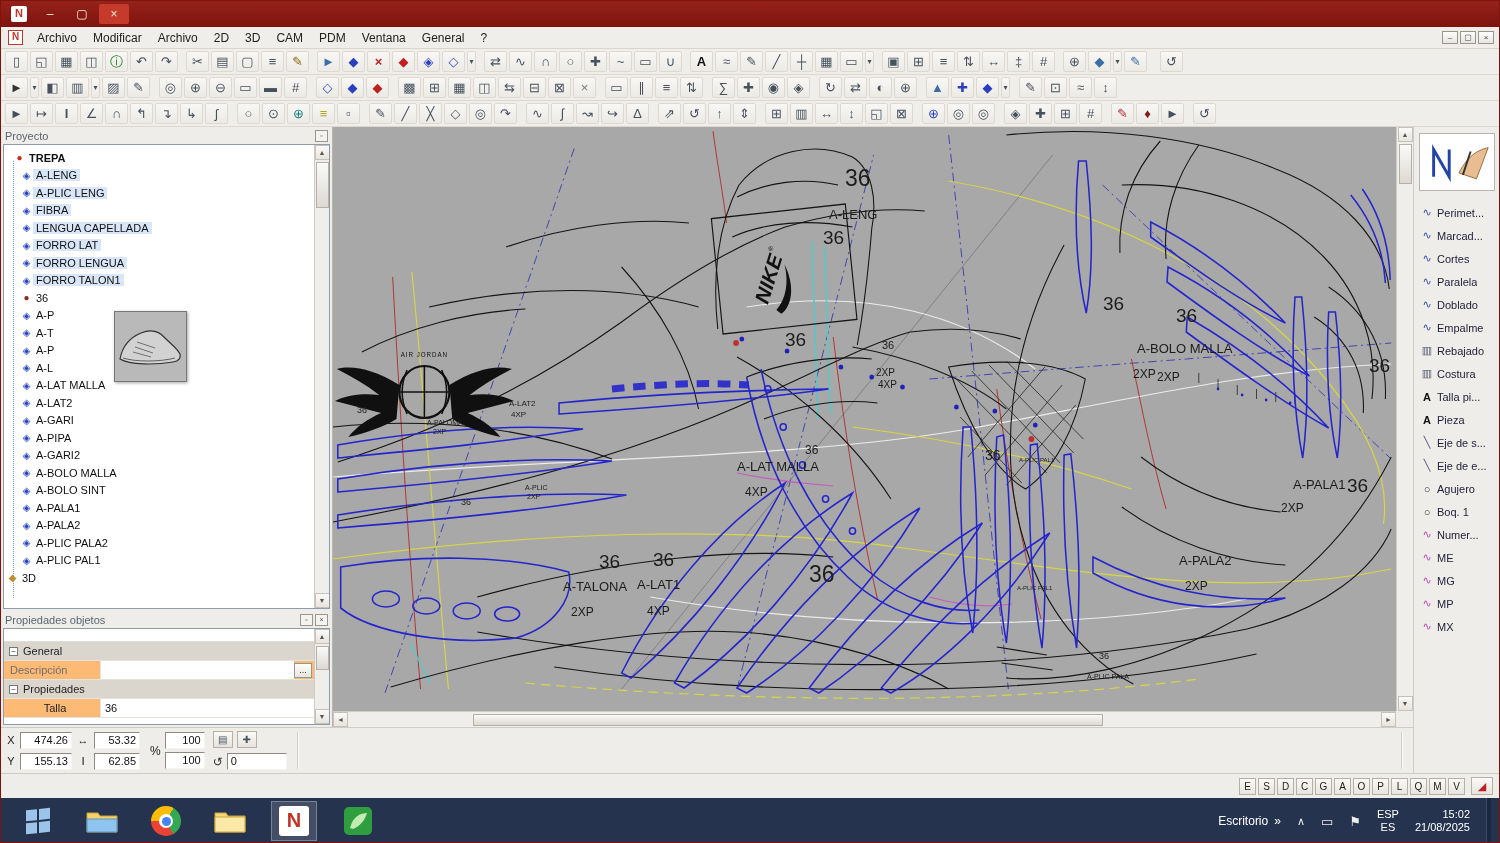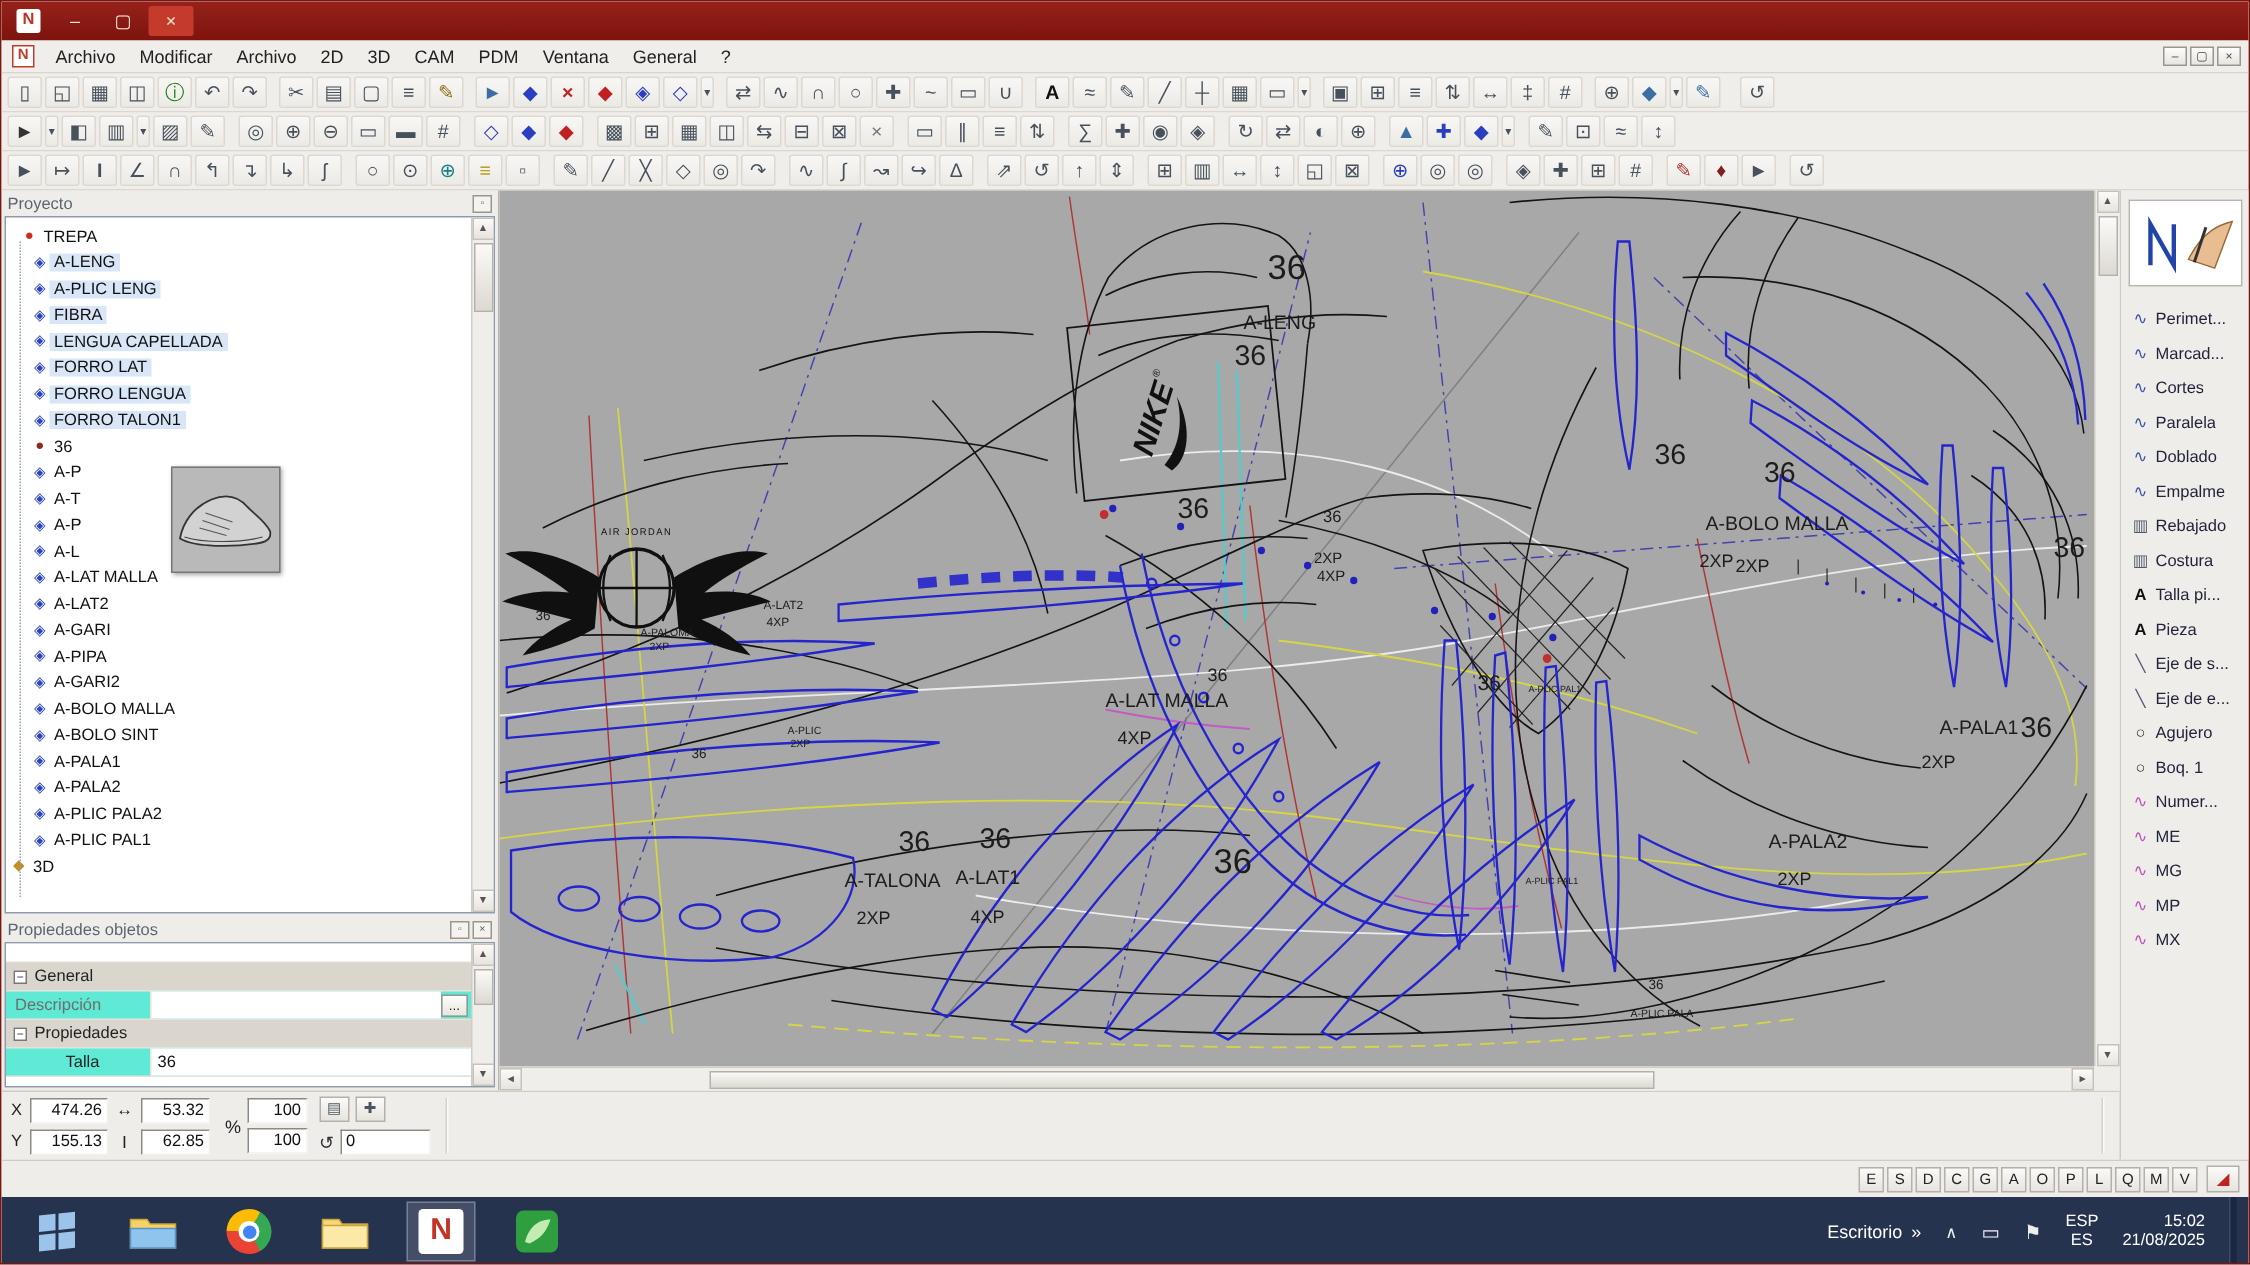--- a/index.html
+++ b/index.html
@@ -39,21 +39,21 @@
   .thumb{position:absolute;left:110px;top:166px;width:73px;height:71px;background:#b9b9b9;border:1px solid #777;box-shadow:1px 1px 3px rgba(0,0,0,.35);}
   .vscroll{position:absolute;right:0;top:0;bottom:0;width:15px;background:#f0eeea;border-left:1px solid #cfccc4;display:flex;flex-direction:column;align-items:center;}
   .sbtn{width:15px;height:15px;font-size:7px;line-height:14px;text-align:center;color:#555;background:linear-gradient(#fbfaf8,#e7e4de);border:1px solid #c6c2ba;flex:none;}
   .sthumb{width:13px;height:46px;margin-top:2px;background:linear-gradient(#fbfaf8,#dcd9d2);border:1px solid #b5b1a9;}
   .sb-bottom{margin-top:auto;}
   
   .props{height:116px;display:flex;flex-direction:column;}
   .propswrap{flex:1;position:relative;margin:0 2px 2px 2px;border:1px solid #8e9bab;background:#fff;overflow:hidden;}
   .pbody{position:absolute;inset:0 15px 0 0;}
   .pblank{height:13px;border-bottom:1px solid #e0ddd6;background:#fff;}
-  .prow{display:flex;align-items:center;height:19px;border-bottom:1px solid #e6e3dc;font-size:11px;background:#5eead4;}
+  .prow{display:flex;align-items:center;height:19px;border-bottom:1px solid #e6e3dc;font-size:11px;background:#fdba74;}
   .prow.group{background:#dad6cd;color:#222;}
   .gbox{width:9px;height:9px;border:1px solid #777;background:#fff;font-size:8px;line-height:7px;text-align:center;margin:0 5px;color:#333;flex:none;}
   .plabel{width:96px;padding-left:6px;color:#6e6e6e;white-space:nowrap;}
   .pval{flex:1;border-left:1px solid #e6e3dc;height:100%;display:flex;align-items:center;padding-left:4px;color:#111;background:#fff;}
   .pdots{width:18px;height:15px;border:1px solid #9a968e;background:linear-gradient(#fdfdfc,#e8e5df);font-size:9px;line-height:12px;text-align:center;margin-right:2px;flex:none;}
   
   .cwrap{flex:1;position:relative;background:#efedea;}
   .canvas{position:absolute;left:0;top:0;right:17px;bottom:16px;background:#a8a8a8;overflow:hidden;}
   .canvas svg{position:absolute;inset:0;width:100%;height:100%;}
   .clabels{position:absolute;inset:0;}
@@ -294,21 +294,21 @@
         <div class="ppanel">
           <div class="phead">
             <span>Proyecto</span>
             <span class="ph-btn">▫</span>
           </div>
           <div class="treewrap">
             <div class="tree">
 
                 <div class="trow" style="padding-left:9px">
                   <span class="tbul" style="color:#cf2a20">●</span>
-                  <span class="tlbl" style="font-weight:normal">TREPA</span>
+                  <span class="tlbl" style="font-weight:bold">TREPA</span>
                 </div>
 
                 <div class="trow">
                   <span class="tbul" style="color:#2943c7">◈</span>
                   <span class="tlbl" style="background:#d9e6f8">A-LENG</span>
                 </div>
 
                 <div class="trow">
                   <span class="tbul" style="color:#2943c7">◈</span>
                   <span class="tlbl" style="background:#d9e6f8">A-PLIC LENG</span>

